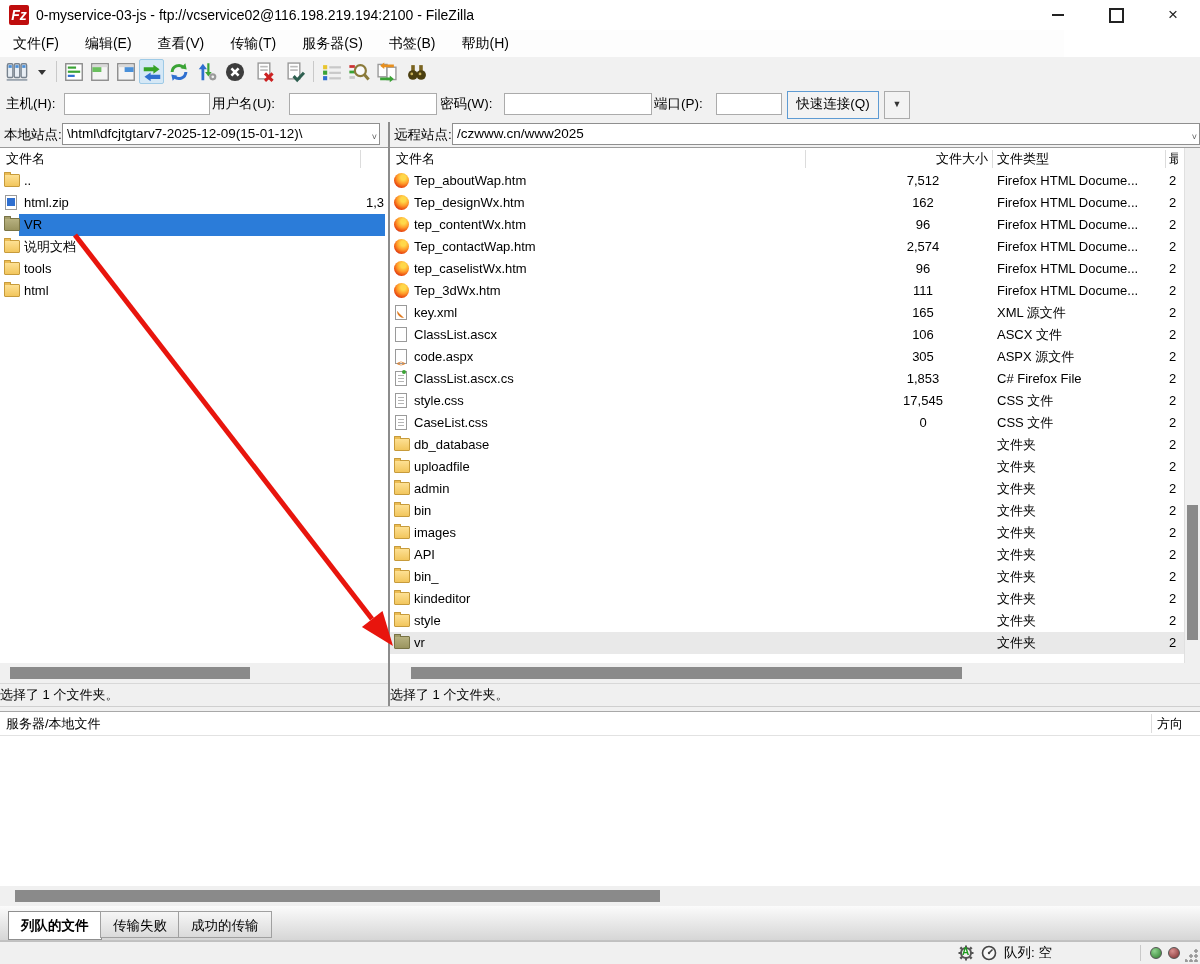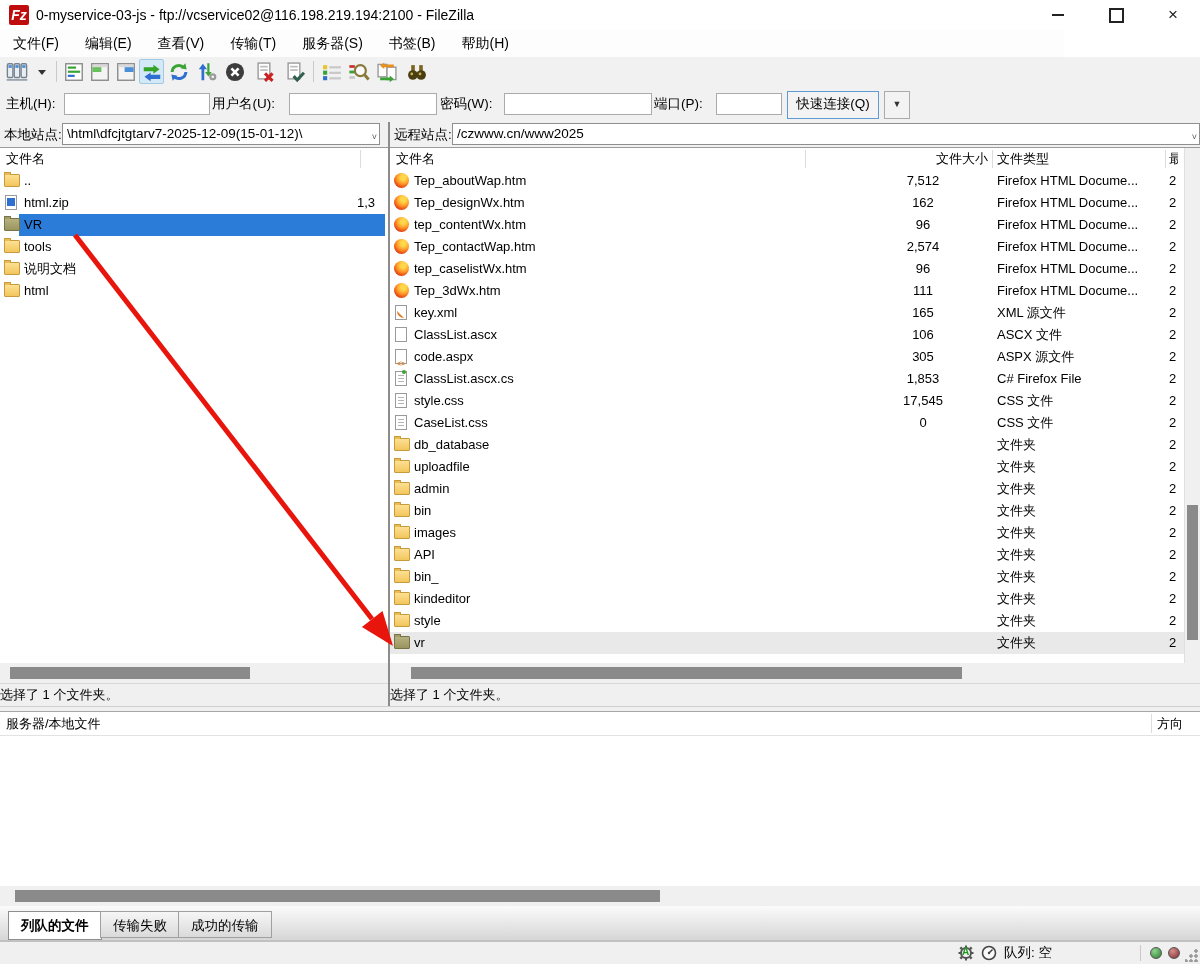--- a/index.html
+++ b/index.html
@@ -59,21 +59,21 @@
 
   .phead{position:absolute;left:0;top:0;right:0;height:22px;background:#fff;border-bottom:1px solid #e2e2e2;}
   .hcol{position:absolute;top:0;height:22px;line-height:22px;font-size:13px;}
   .hsep{position:absolute;top:2px;width:1px;height:18px;background:#dcdcdc;}
 
   .plist{position:absolute;left:0;top:22px;right:0;height:493px;background:#fff;overflow:hidden;}
   .row{position:relative;height:22px;line-height:22px;white-space:nowrap;}
   .row .nm{position:absolute;left:24px;z-index:1;}
   .row.sel::before{content:'';position:absolute;left:19px;right:3px;top:0;bottom:0;background:#2b7cd9;}
   .row.isel{background:#e9e9e9;}
-  .sz-l{position:absolute;left:357px;width:27px;overflow:hidden;z-index:1;}
+  .sz-l{position:absolute;left:357px;width:27px;overflow:hidden;z-index:1;text-align:right;}
   .sz-r{position:absolute;left:468px;width:130px;text-align:center;z-index:1;}
   .tp-r{position:absolute;left:607px;z-index:1;}
   .clip-r{position:absolute;left:779px;width:9px;overflow:hidden;z-index:1;}
   .cliph{position:absolute;left:779px;width:9px;overflow:hidden;}
 
   
   .ic{position:absolute;left:4px;top:4px;width:16px;height:13px;z-index:1;}
   .ic.folder,.ic.folder-olive{border-radius:1px;}
   .ic.folder{background:linear-gradient(#fde093,#f2c65d);border:1px solid #c79b3b;box-sizing:border-box;}
   .ic.folder::before{content:'';position:absolute;top:-3px;left:-1px;width:7px;height:3px;
@@ -340,25 +340,25 @@
           <span class="ic zip"></span>
           <span class="nm">html.zip</span>
           <span class="sz-l">1,3</span>
         </div>
         <div class="row sel">
           <span class="ic folder-olive"></span>
           <span class="nm">VR</span>
         </div>
         <div class="row">
           <span class="ic folder"></span>
+          <span class="nm">说明文档</span>
+        </div>
+        <div class="row">
+          <span class="ic folder"></span>
           <span class="nm">tools</span>
-        </div>
-        <div class="row">
-          <span class="ic folder"></span>
-          <span class="nm">说明文档</span>
         </div>
         <div class="row">
           <span class="ic folder"></span>
           <span class="nm">html</span>
         </div>
       </div>
     <div class="hscroll">
       <div class="hthumb" style="left:10px;width:240px"></div>
     </div>
     <div class="pstatus">选择了 1 个文件夹。</div>

